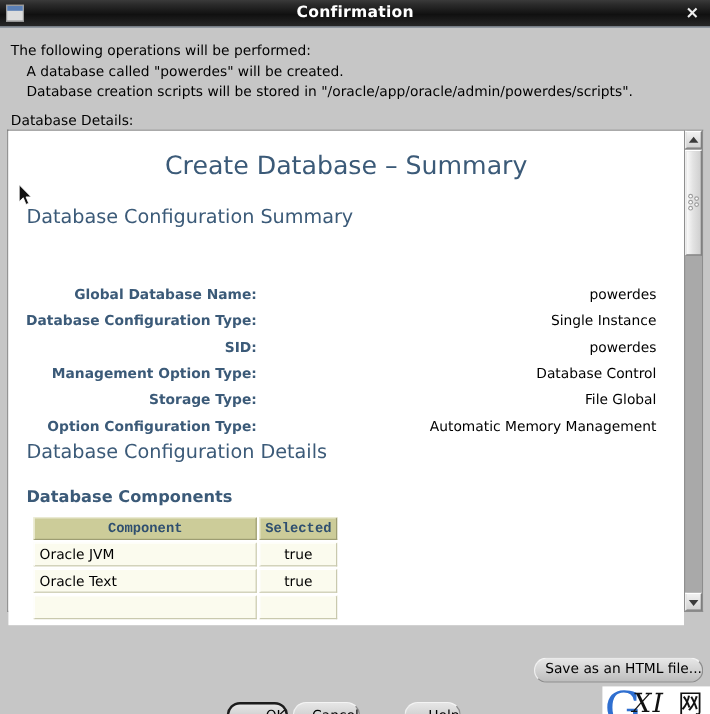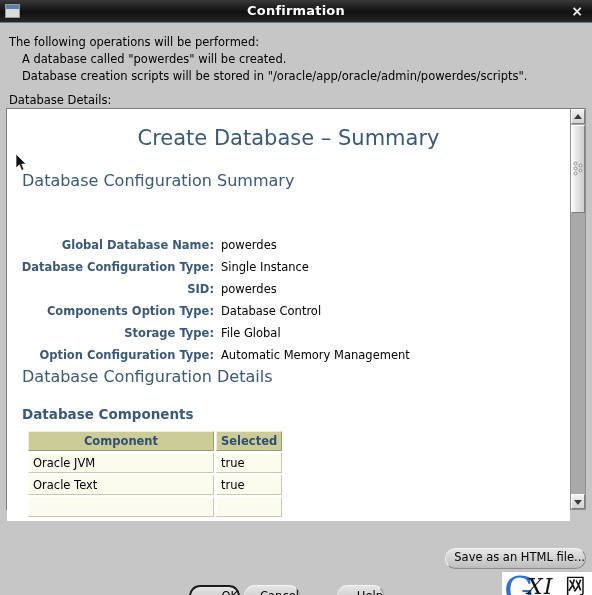--- a/index.html
+++ b/index.html
@@ -160,21 +160,21 @@
   }
   .kv-label {
     text-align: right;
     width: 207px;
     font-weight: bold;
     color: #3b5a78;
     padding-right: 0 !important;
     white-space: nowrap;
   }
   .kv-value {
-    text-align: left;
+    text-align: right;
     color: #000000;
     padding-left: 7px !important;
     white-space: nowrap;
   }
 
   
   .comp-table {
     position: absolute;
     left: 19px;
     top: 320px;
@@ -191,31 +191,32 @@
   }
   .comp-table th {
     background: #cccc99;
     color: #2f4f6f;
     font-weight: bold;
     text-align: center;
     border-top: 1px solid #efefdb;
     border-left: 1px solid #efefdb;
     border-right: 1px solid #9d9d72;
     border-bottom: 1px solid #9d9d72;
+    font-family: Liberation Mono, monospace;
   }
   .comp-table td {
     background: #fbfbee;
     color: #000000;
     border-top: 1px solid #ffffff;
     border-left: 1px solid #ffffff;
     border-right: 1px solid #c9c9ae;
     border-bottom: 1px solid #c9c9ae;
   }
   .col-component { width: 186px; text-align: left; }
-  .col-selected  { width: 62px;  text-align: left; }
+  .col-selected  { width: 62px;  text-align: center; }
 
   
   .vscroll {
     position: absolute;
     right: 0;
     top: 0;
     width: 15px;
     height: 400px;
     background: #a9a9a9;
     border-left: 1px solid #8f8f8f;
@@ -412,21 +413,21 @@
             </tr>
             <tr>
               <td class="kv-label">Database Configuration Type:</td>
               <td class="kv-value">Single Instance</td>
             </tr>
             <tr>
               <td class="kv-label">SID:</td>
               <td class="kv-value">powerdes</td>
             </tr>
             <tr>
-              <td class="kv-label">Components Option Type:</td>
+              <td class="kv-label">Management Option Type:</td>
               <td class="kv-value">Database Control</td>
             </tr>
             <tr>
               <td class="kv-label">Storage Type:</td>
               <td class="kv-value">File Global</td>
             </tr>
             <tr>
               <td class="kv-label">Option Configuration Type:</td>
               <td class="kv-value">Automatic Memory Management</td>
             </tr>

